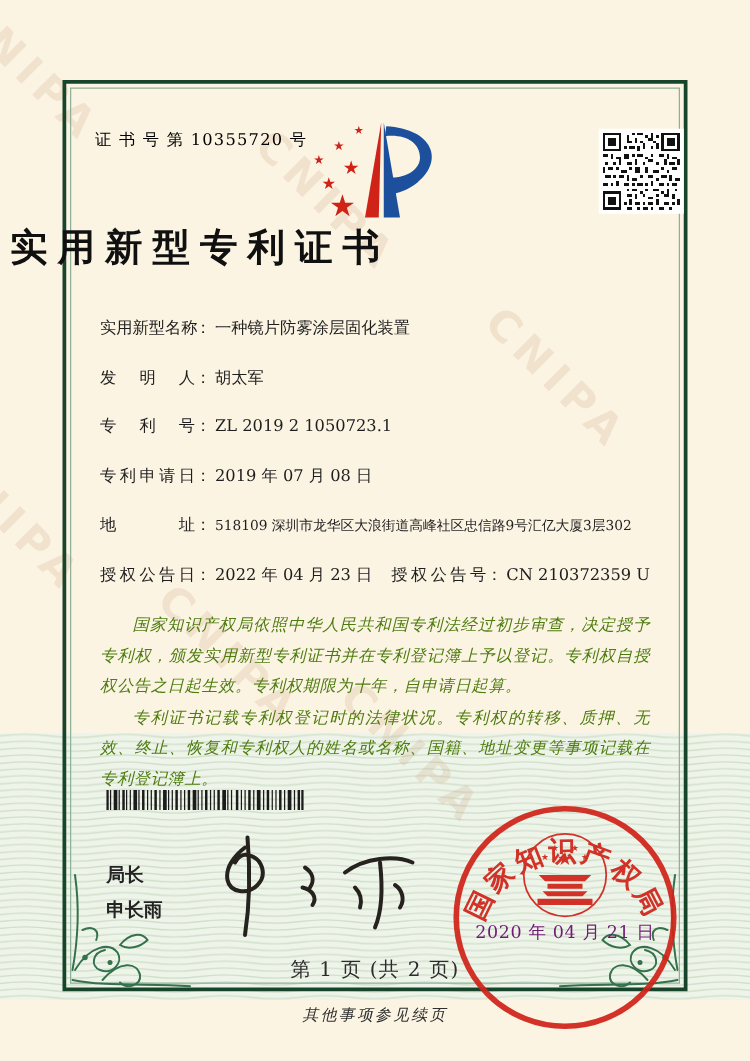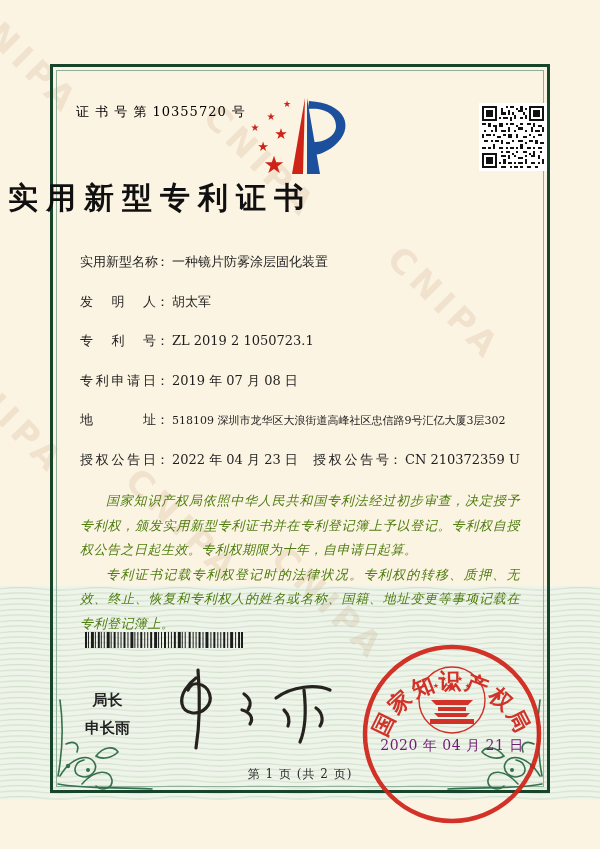--- a/index.html
+++ b/index.html
@@ -32,30 +32,30 @@
   .fvalue.small{font-size:11px;letter-spacing:0;}
   .grant2{position:absolute;left:233px;top:0;}
   
   .body-text{position:absolute;left:80px;top:489px;width:440px;z-index:6;font-size:13px;
       line-height:24.5px;text-align:justify;color:#4d7c0f;letter-spacing:.5px;}
   .body-text p{margin:0;text-indent:2em;font-style:italic;}
   
   .barcode{position:absolute;left:85px;top:632px;z-index:6;}
   .director{position:absolute;left:85px;top:691px;z-index:6;
       font-family:"DejaVu Sans","Liberation Sans",sans-serif;font-weight:700;font-size:15px;color:#242424;}
-  .director div{margin-bottom:9px;text-align:center;}
+  .director div{margin-bottom:9px;}
   .signature{position:absolute;left:158px;top:664px;z-index:7;}
   .seal-date{position:absolute;left:352px;top:737px;width:200px;z-index:8;text-align:center;
       font-size:14px;color:#701a75;letter-spacing:.5px;white-space:nowrap;}
   .seal{position:absolute;left:352px;top:628px;z-index:9;opacity:.93;}
   .flourish{position:absolute;z-index:7;}
   .fl-left{left:52px;top:698px;}
   .fl-right{left:442px;top:698px;transform:scaleX(-1);}
   .page-num{position:absolute;left:0;top:766px;width:600px;text-align:center;z-index:6;
-      font-size:12px;color:#2b2b2b;letter-spacing:1px;}
+      font-size:16px;color:#2b2b2b;letter-spacing:1px;}
   .note{position:absolute;left:0;top:804px;width:600px;text-align:center;z-index:6;
       font-size:12.5px;color:#2e2e2e;font-style:italic;letter-spacing:2px;}
 </style>
 </head>
 <body>
 
 <div class="page">
 
   <svg class="band" width="600" height="214" viewBox="0 0 600 214">
     <defs>
@@ -225,14 +225,15 @@
       <g fill="#d0241a">
         <path d="M-21,0 h42 l-5,5 h-32 z"></path>
         <path d="M-14,7 h28 v4 h-28 z"></path>
         <path d="M-18,13 h36 l-4,4 h-28 z"></path>
         <path d="M-22,19 h44 v5 h-44 z"></path>
       </g>
     </g>
   </svg>
 
   <div class="page-num">第 1 页 (共 2 页)</div>
+  <div class="note">其他事项参见续页</div>
 
 </div>
 
 </body></html>

